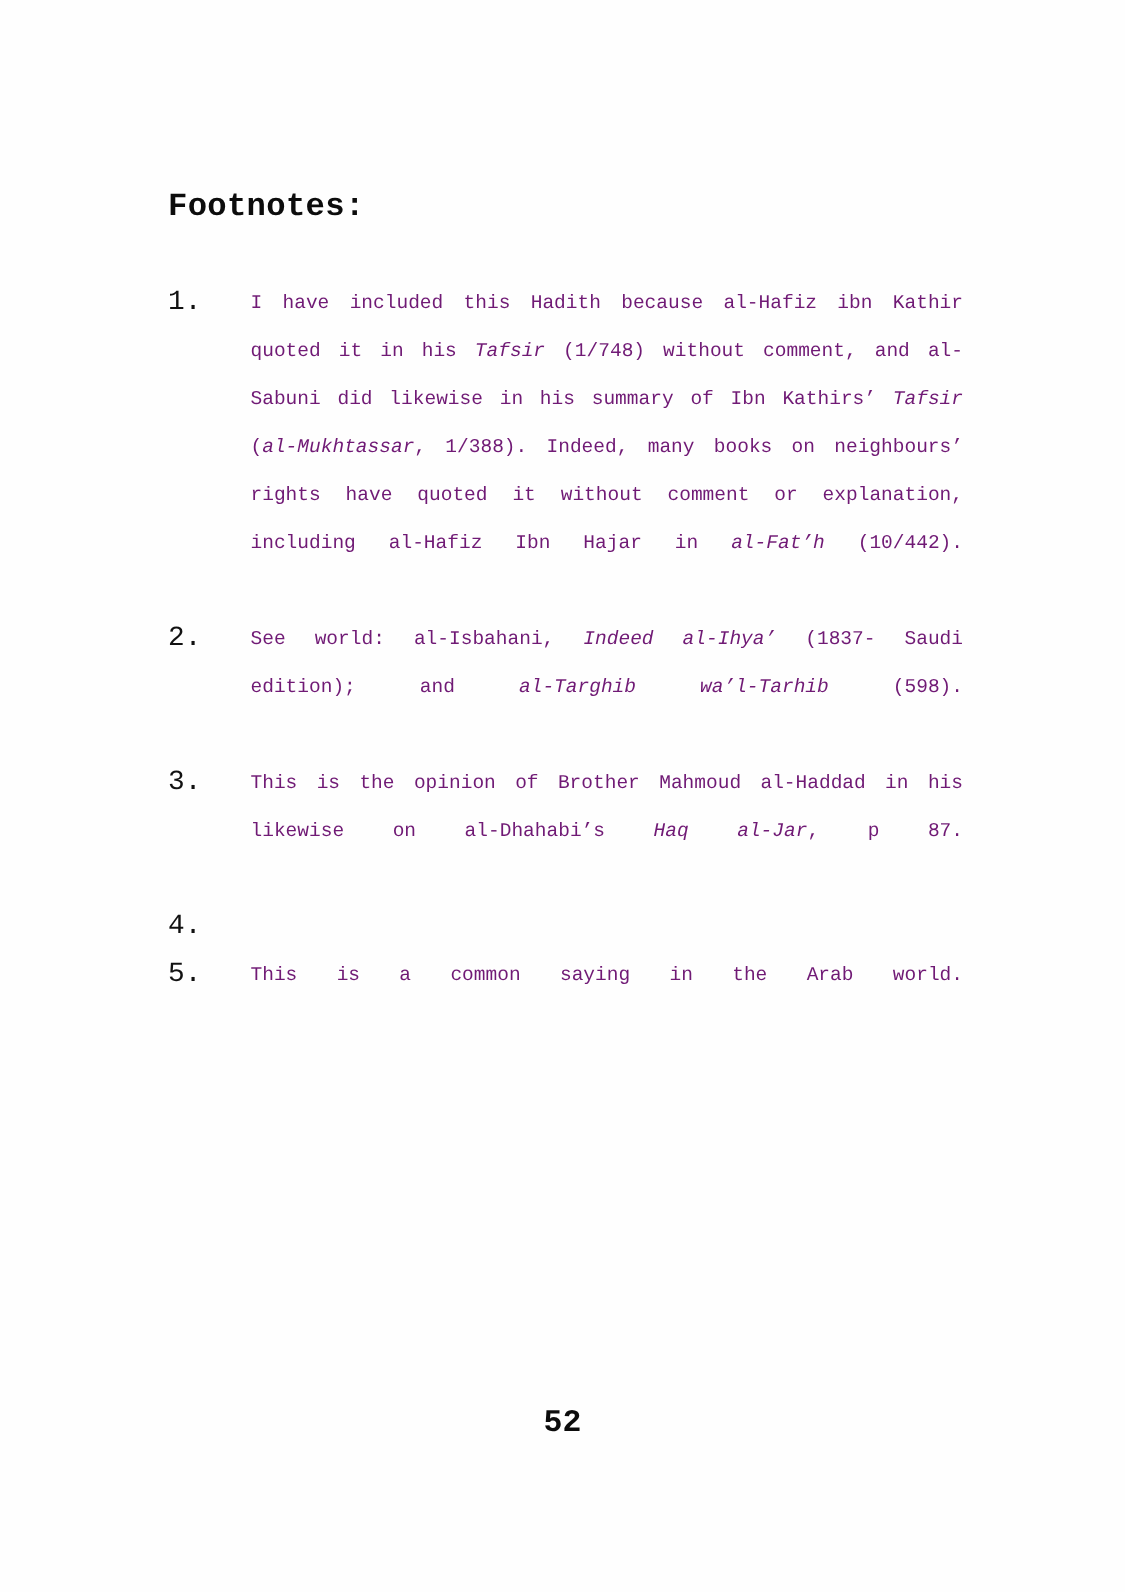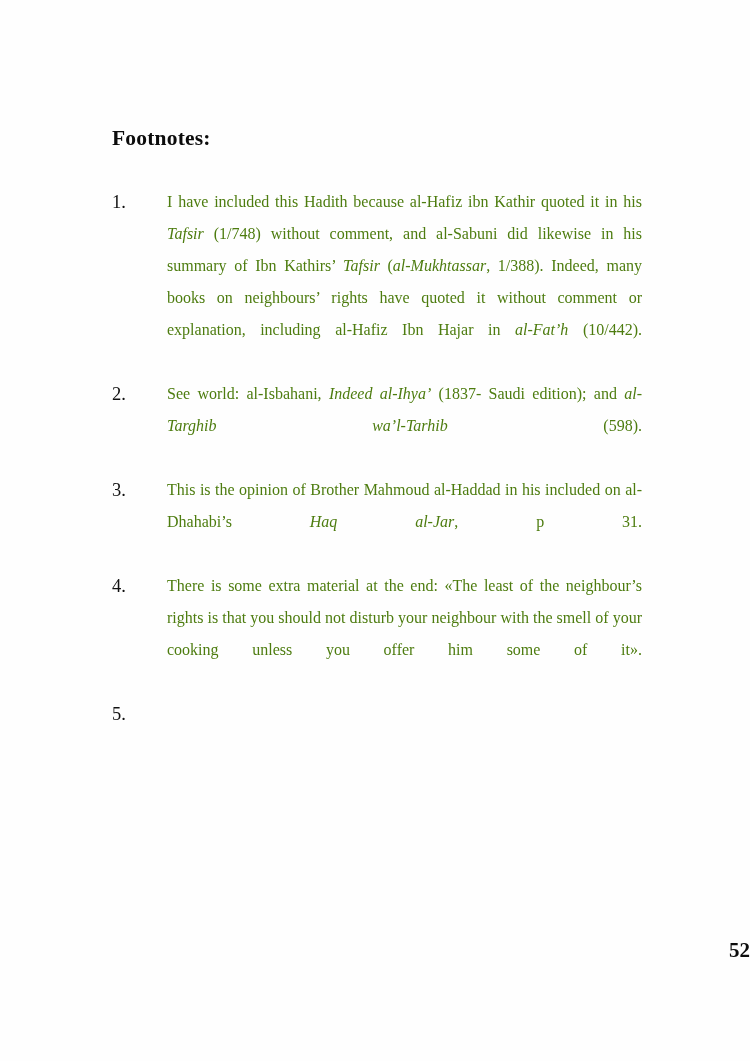--- a/index.html
+++ b/index.html
@@ -16,20 +16,21 @@
     overflow: hidden;
   }
 
   .page {
     position: absolute;
     top: 0;
     left: 0;
     width: 750px;
     height: 1061px;
     background: #fefefe;
+    font-family: Liberation Mono, monospace;
   }
 
   .heading {
     position: absolute;
     left: 112px;
     top: 126px;
     font-size: 21.5px;
     font-weight: bold;
     letter-spacing: 0.2px;
     color: #0c0c0c;
@@ -52,45 +53,45 @@
     width: 55px;
     flex: 0 0 55px;
     font-size: 18.5px;
     line-height: 32px;
     color: #111111;
   }
 
   .note-text {
     flex: 1 1 auto;
     width: 473px;
-    font-size: 16px;
+    font-size: 13px;
     line-height: 32px;
     text-align: justify;
     text-justify: inter-word;
-    color: #4d7c0f;
+    color: #701a75;
     hyphens: none;
   }
 
   .note-text i {
     font-style: italic;
   }
 
   
   .note-text::after {
     content: "";
     display: inline-block;
     width: 100%;
   }
 
   .page-number {
     position: absolute;
     left: 0;
     right: 0;
     top: 938px;
-    text-align: right;
+    text-align: center;
     font-size: 21px;
     font-weight: bold;
     color: #0c0c0c;
   }
 </style>
 </head>
 <body>
 
 <div class="page">
 
@@ -100,26 +101,26 @@
       <div class="note">
         <div class="note-num">1.</div>
         <div class="note-text"><span>I have included this Hadith because al-Hafiz ibn Kathir quoted it in his </span><i>Tafsir</i><span> (1/748) without comment, and al-Sabuni did likewise in his summary of Ibn Kathirs’ </span><i>Tafsir</i><span> (</span><i>al-Mukhtassar</i><span>, 1/388). Indeed, many books on neighbours’ rights have quoted it without comment or explanation, including al-Hafiz Ibn Hajar in </span><i>al-Fat’h</i><span> (10/442).</span></div>
       </div>
       <div class="note">
         <div class="note-num">2.</div>
         <div class="note-text"><span>See world: al-Isbahani, </span><i>Indeed al-Ihya’</i><span> (1837- Saudi edition); and </span><i>al-Targhib wa’l-Tarhib</i><span> (598).</span></div>
       </div>
       <div class="note">
         <div class="note-num">3.</div>
-        <div class="note-text"><span>This is the opinion of Brother Mahmoud al-Haddad in his included on al-Dhahabi’s </span><i>Haq al-Jar</i><span>, p 31.</span></div>
+        <div class="note-text"><span>This is the opinion of Brother Mahmoud al-Haddad in his likewise on al-Dhahabi’s </span><i>Haq al-Jar</i><span>, p 87.</span></div>
       </div>
       <div class="note">
         <div class="note-num">4.</div>
-        <div class="note-text"><span>There is some extra material at the end: «The least of the neighbour’s rights is that you should not disturb your neighbour with the smell of your cooking unless you offer him some of it».</span></div>
       </div>
       <div class="note">
         <div class="note-num">5.</div>
+        <div class="note-text"><span>This is a common saying in the Arab world.</span></div>
       </div>
     </div>
 
   <div class="page-number">52</div>
 
 </div>
 
 </body></html>

